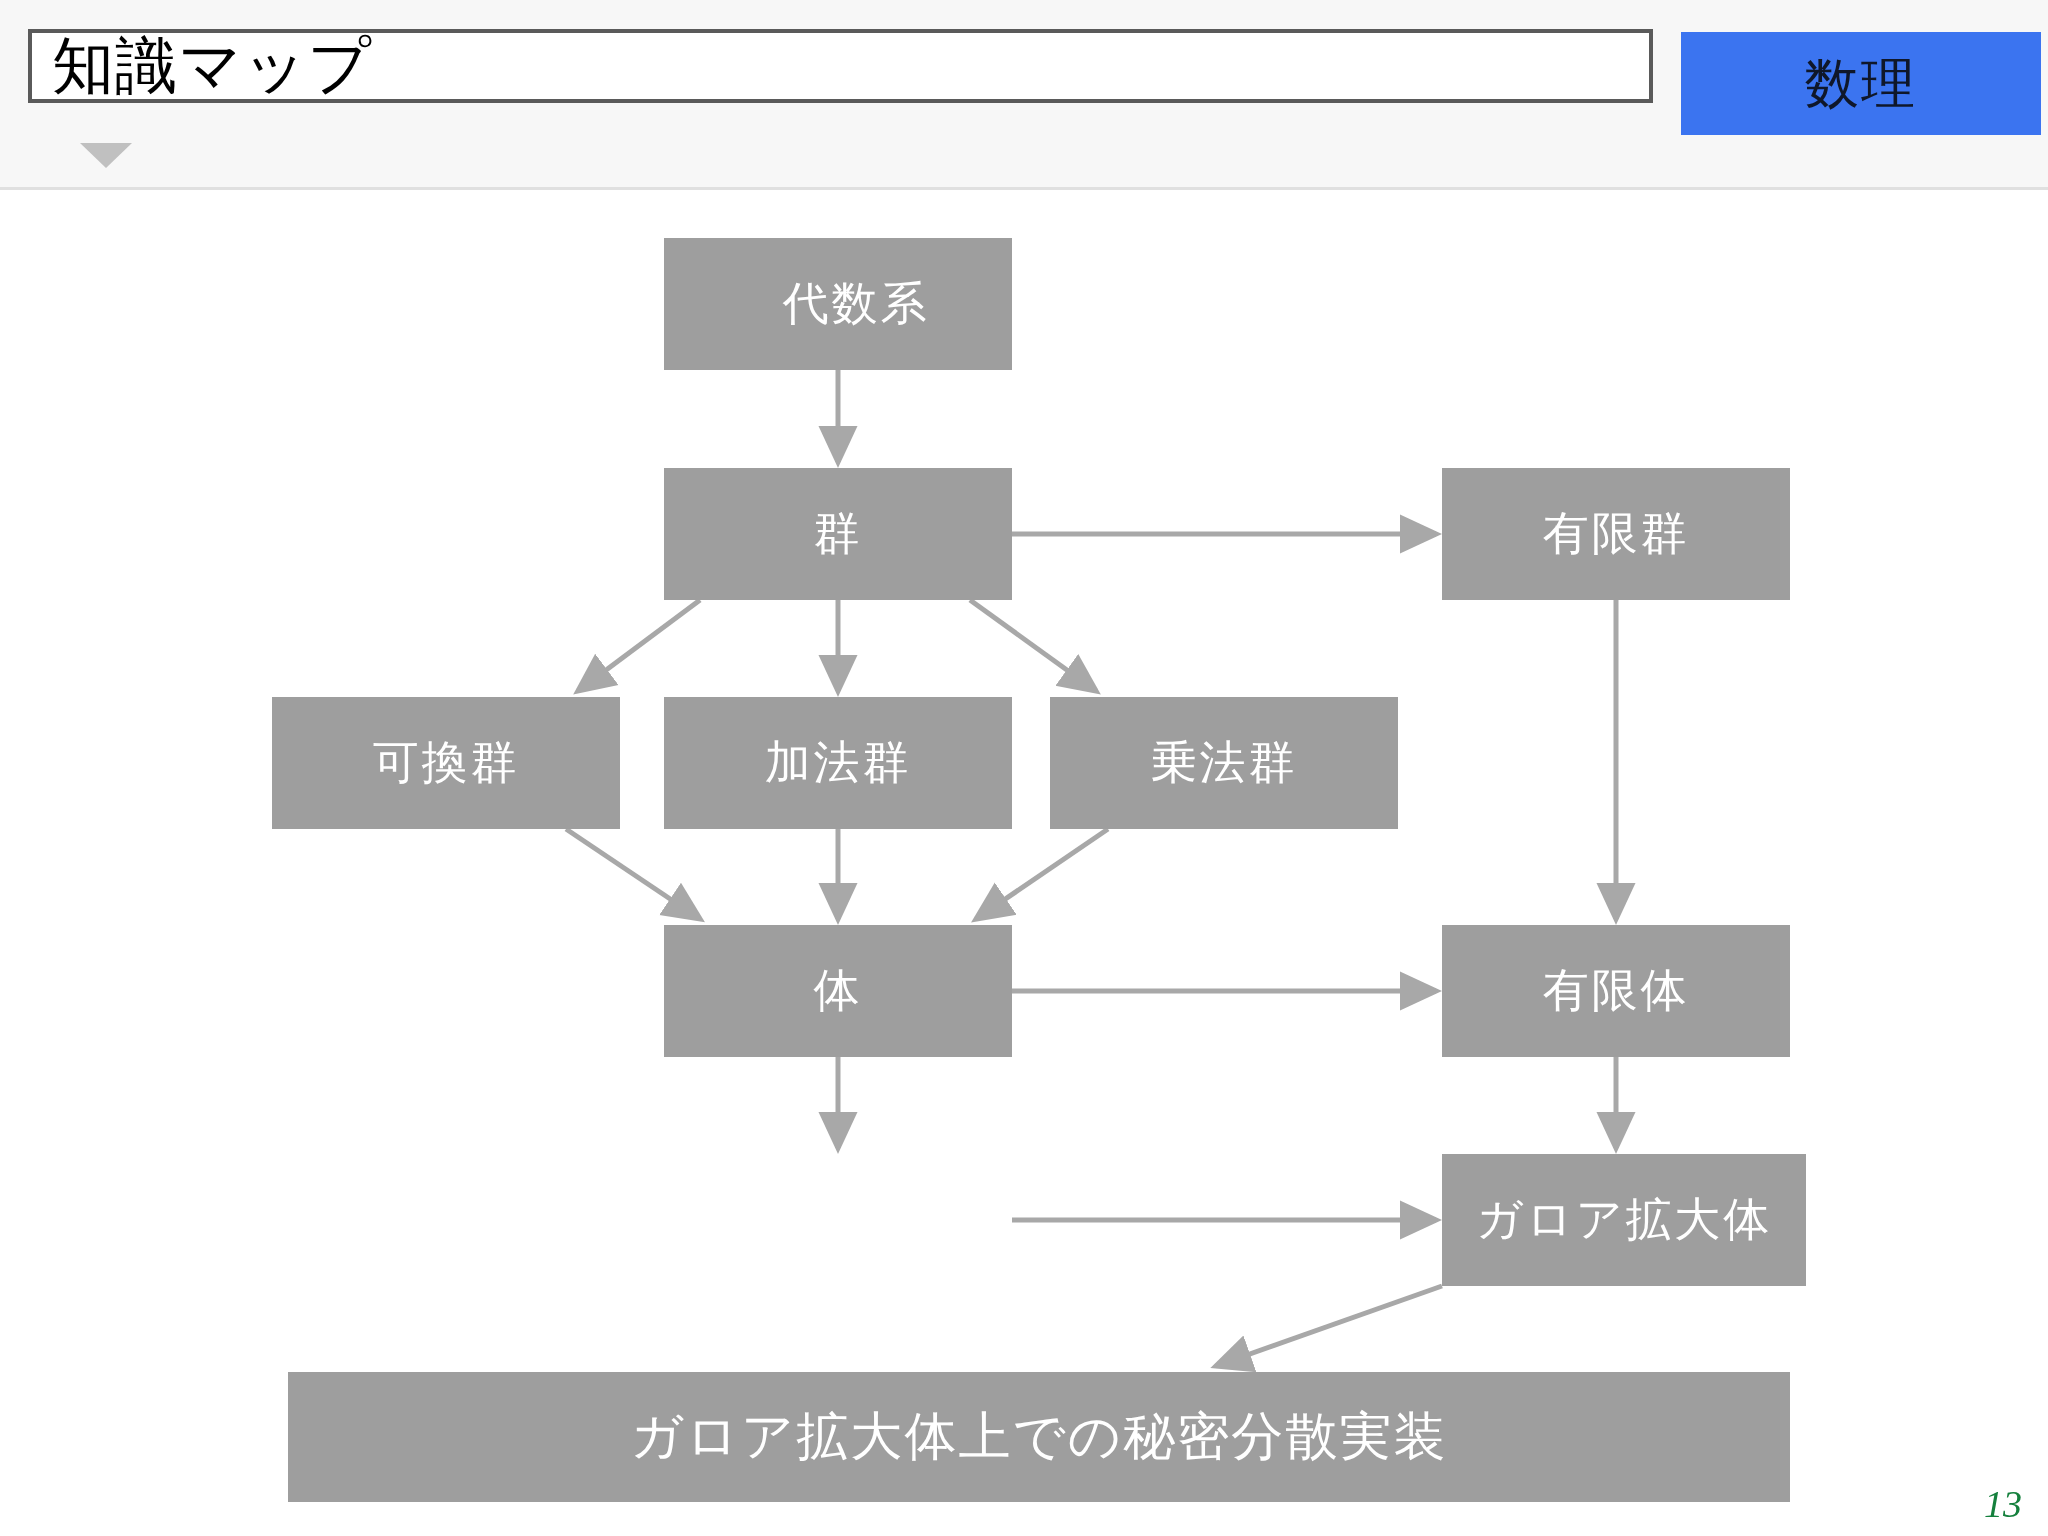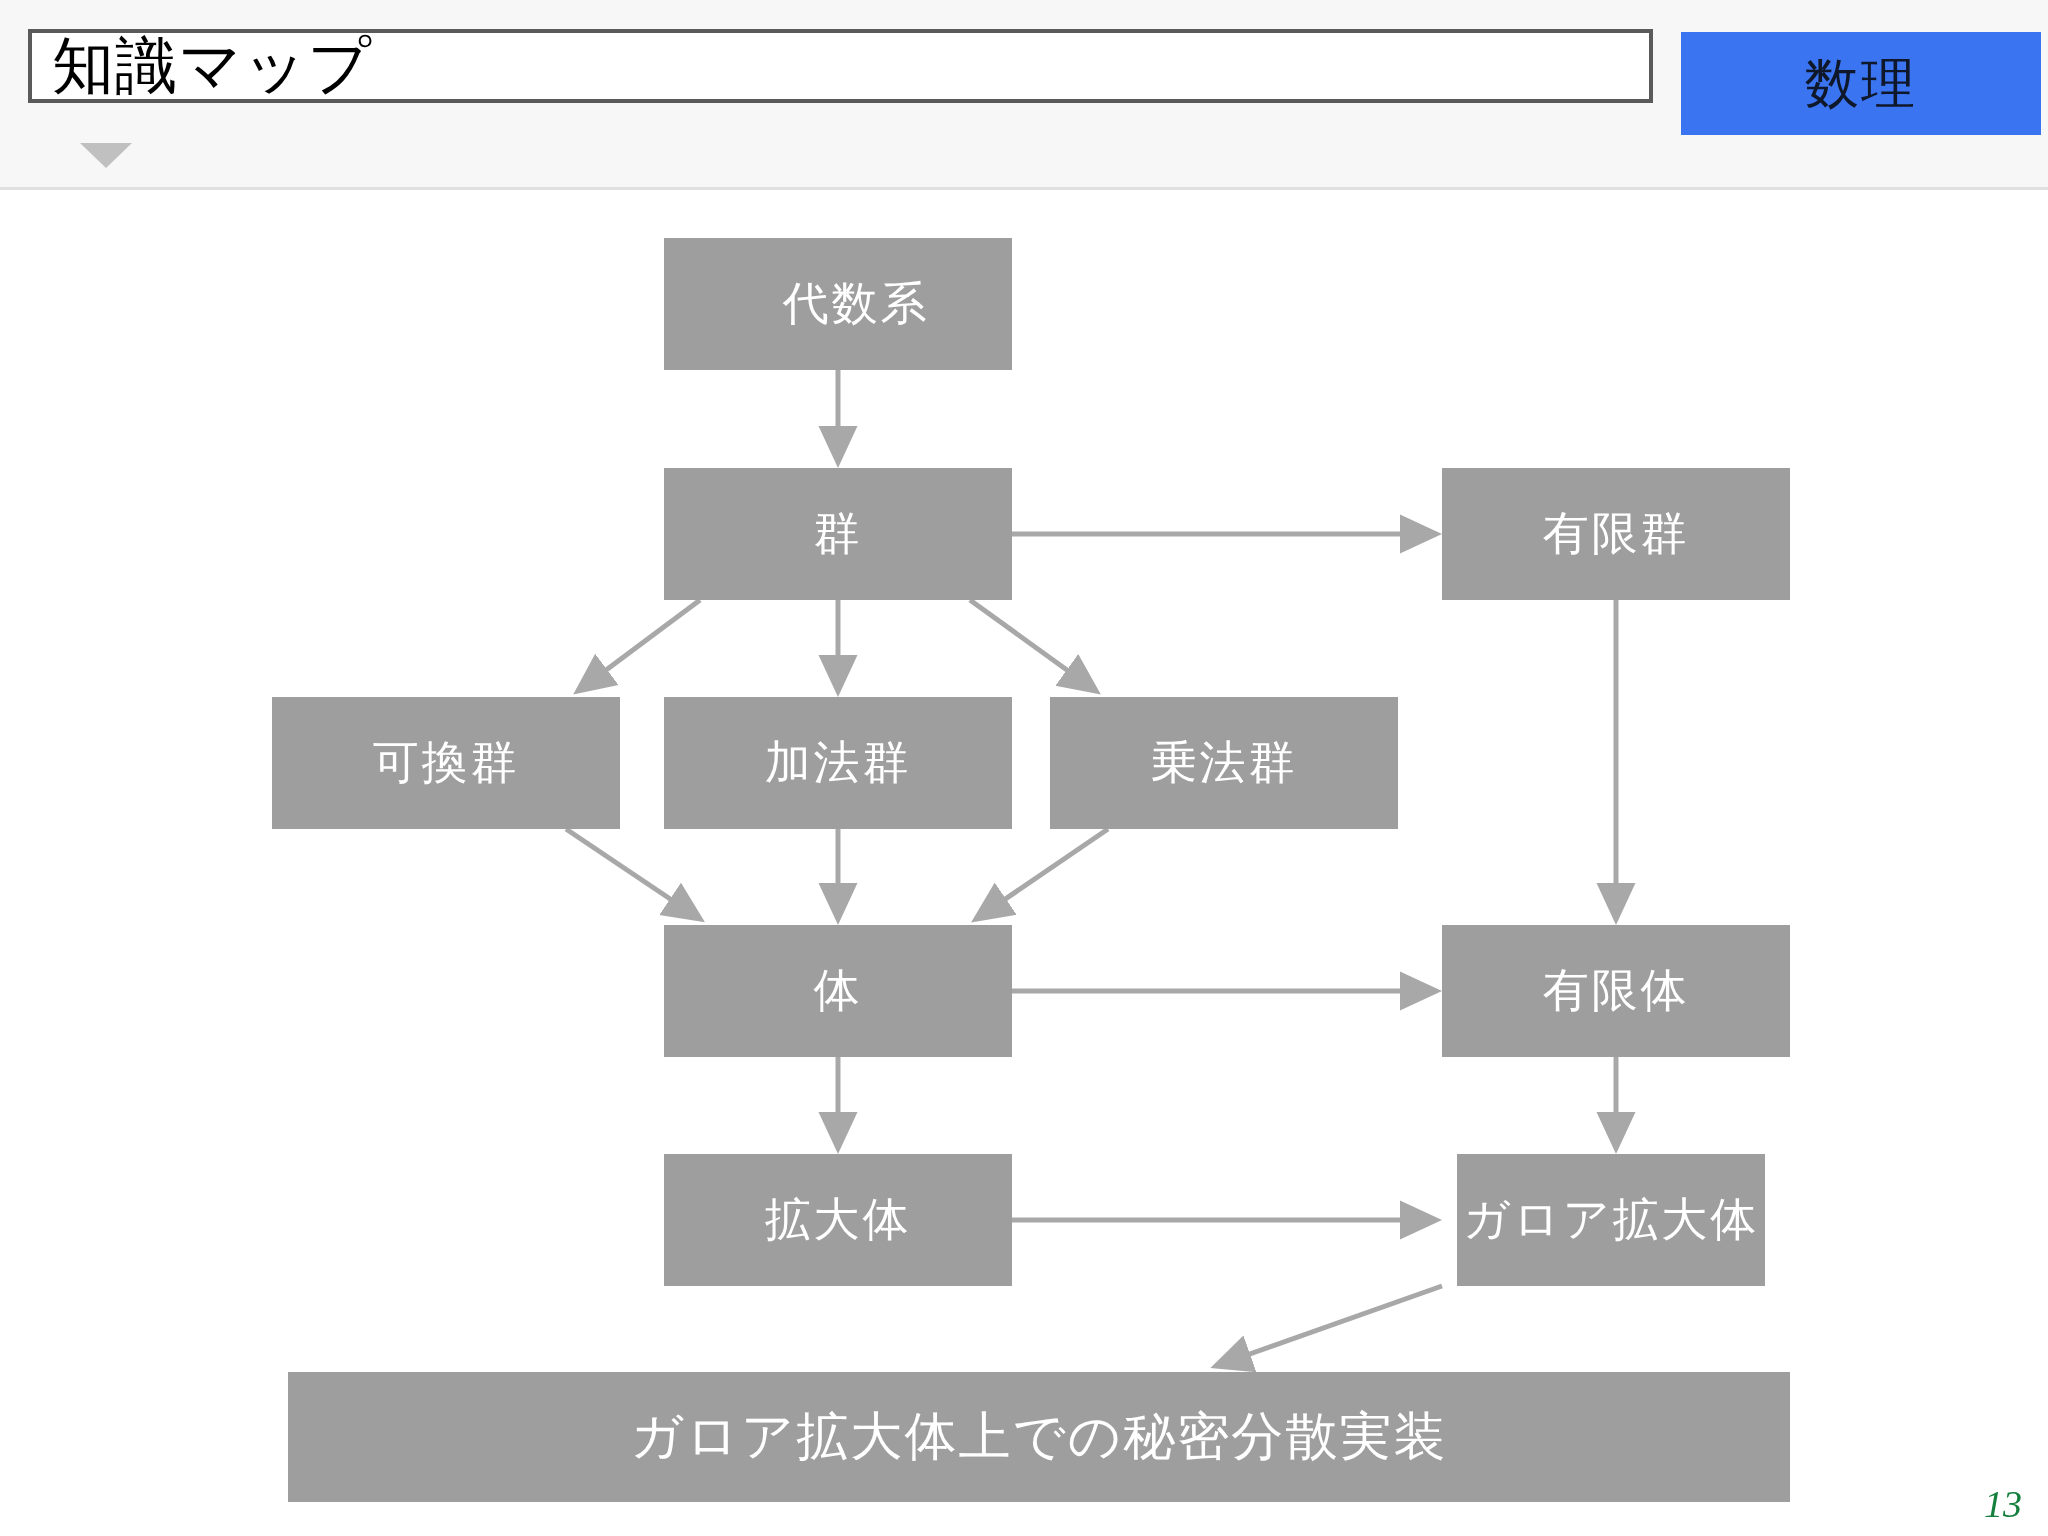--- a/index.html
+++ b/index.html
@@ -198,25 +198,22 @@
   </div>
 
   <div class="node" style="left: 664px; top: 735px; width: 348px; height: 132px; background: rgb(158, 158, 158);">
     <span class="node-label">体</span>
   </div>
 
   <div class="node" style="left: 1442px; top: 735px; width: 348px; height: 132px; background: rgb(158, 158, 158);">
     <span class="node-label">有限体</span>
   </div>
 
-  <div class="node" style="left: 664px; top: 964px; width: 348px; height: 132px; background: rgb(158, 158, 158);">
-    <span class="node-label">拡大体</span>
-  </div>
-
-  <div class="node" style="left: 1442px; top: 964px; width: 308px; height: 132px; background: rgb(158, 158, 158); margin-left: 15px;">
+
+  <div class="node" style="left: 1442px; top: 964px; width: 364px; height: 132px; background: rgb(158, 158, 158);">
     <span class="node-label">ガロア拡大体</span>
   </div>
 
   <div class="node wide" style="left: 288px; top: 1182px; width: 1502px; height: 130px; background: rgb(158, 158, 158);">
     <span class="node-label">ガロア拡大体上での秘密分散実装</span>
   </div>
 
 </div>
 
 <div id="page-number">13</div>

